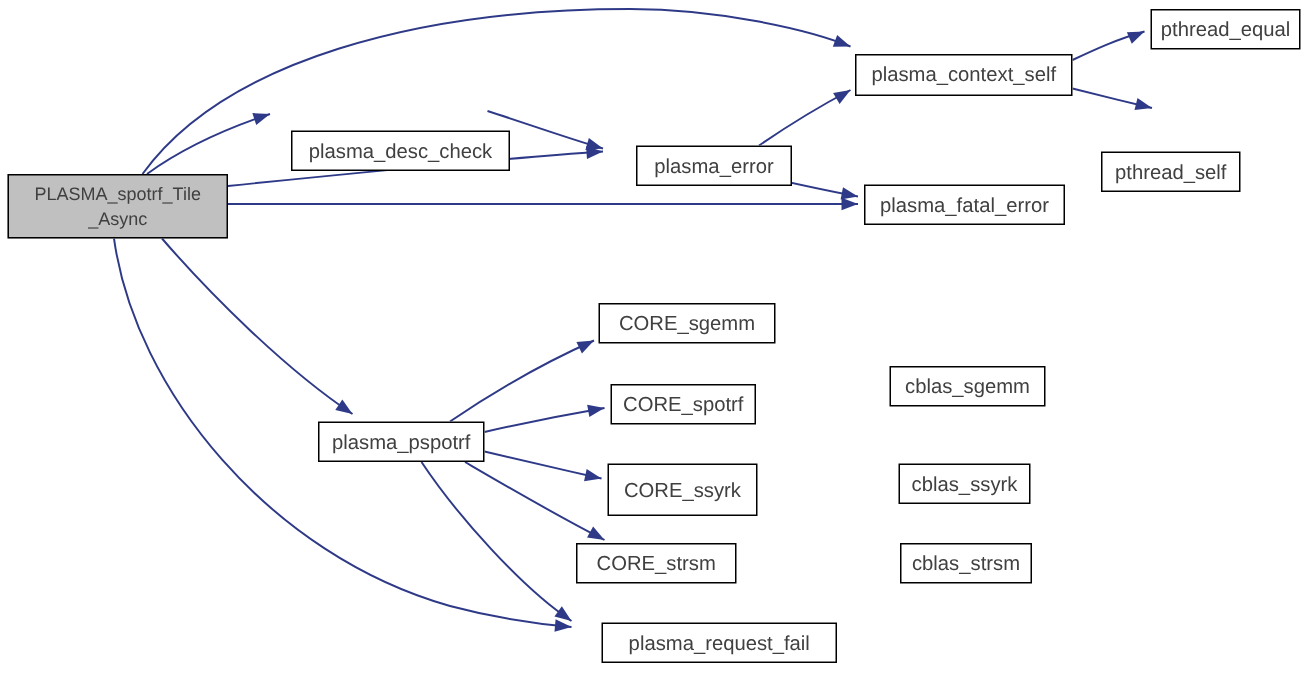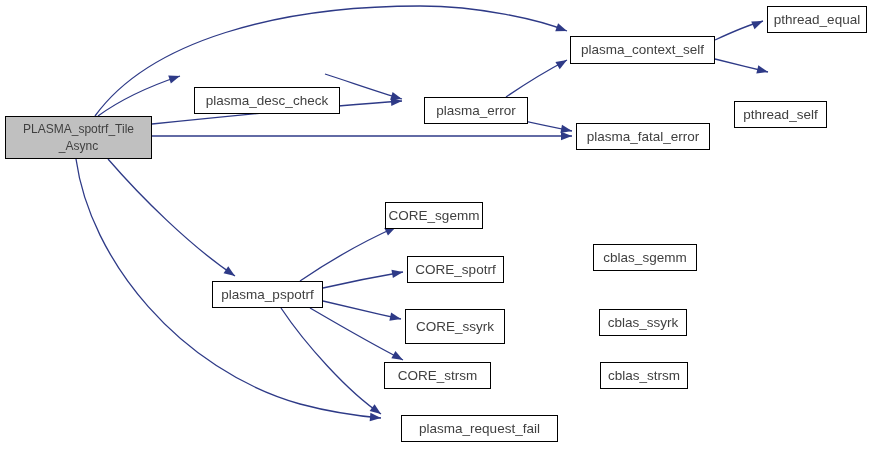--- a/index.html
+++ b/index.html
@@ -73,21 +73,21 @@
       </div>
       <div class="node-box" style="left: 767px; top: 6px; width: 100px; height: 27px;">
         <span class="node-label">pthread_equal</span>
       </div>
       <div class="node-box" style="left: 734px; top: 59px; width: 93px; height: 27px; margin-top: 42px;">
         <span class="node-label">pthread_self</span>
       </div>
       <div class="node-box" style="left: 576px; top: 123px; width: 134px; height: 27px;">
         <span class="node-label">plasma_fatal_error</span>
       </div>
-      <div class="node-box" style="left: 385px; top: 202px; width: 98px; height: 27px;">
+      <div class="node-box" style="left: 399px; top: 202px; width: 118px; height: 27px;">
         <span class="node-label">CORE_sgemm</span>
       </div>
       <div class="node-box" style="left: 593px; top: 202px; width: 104px; height: 27px; margin-top: 42px;">
         <span class="node-label">cblas_sgemm</span>
       </div>
       <div class="node-box" style="left: 407px; top: 256px; width: 97px; height: 27px;">
         <span class="node-label">CORE_spotrf</span>
       </div>
       <div class="node-box" style="left: 405px; top: 309px; width: 100px; height: 35px;">
         <span class="node-label">CORE_ssyrk</span>

